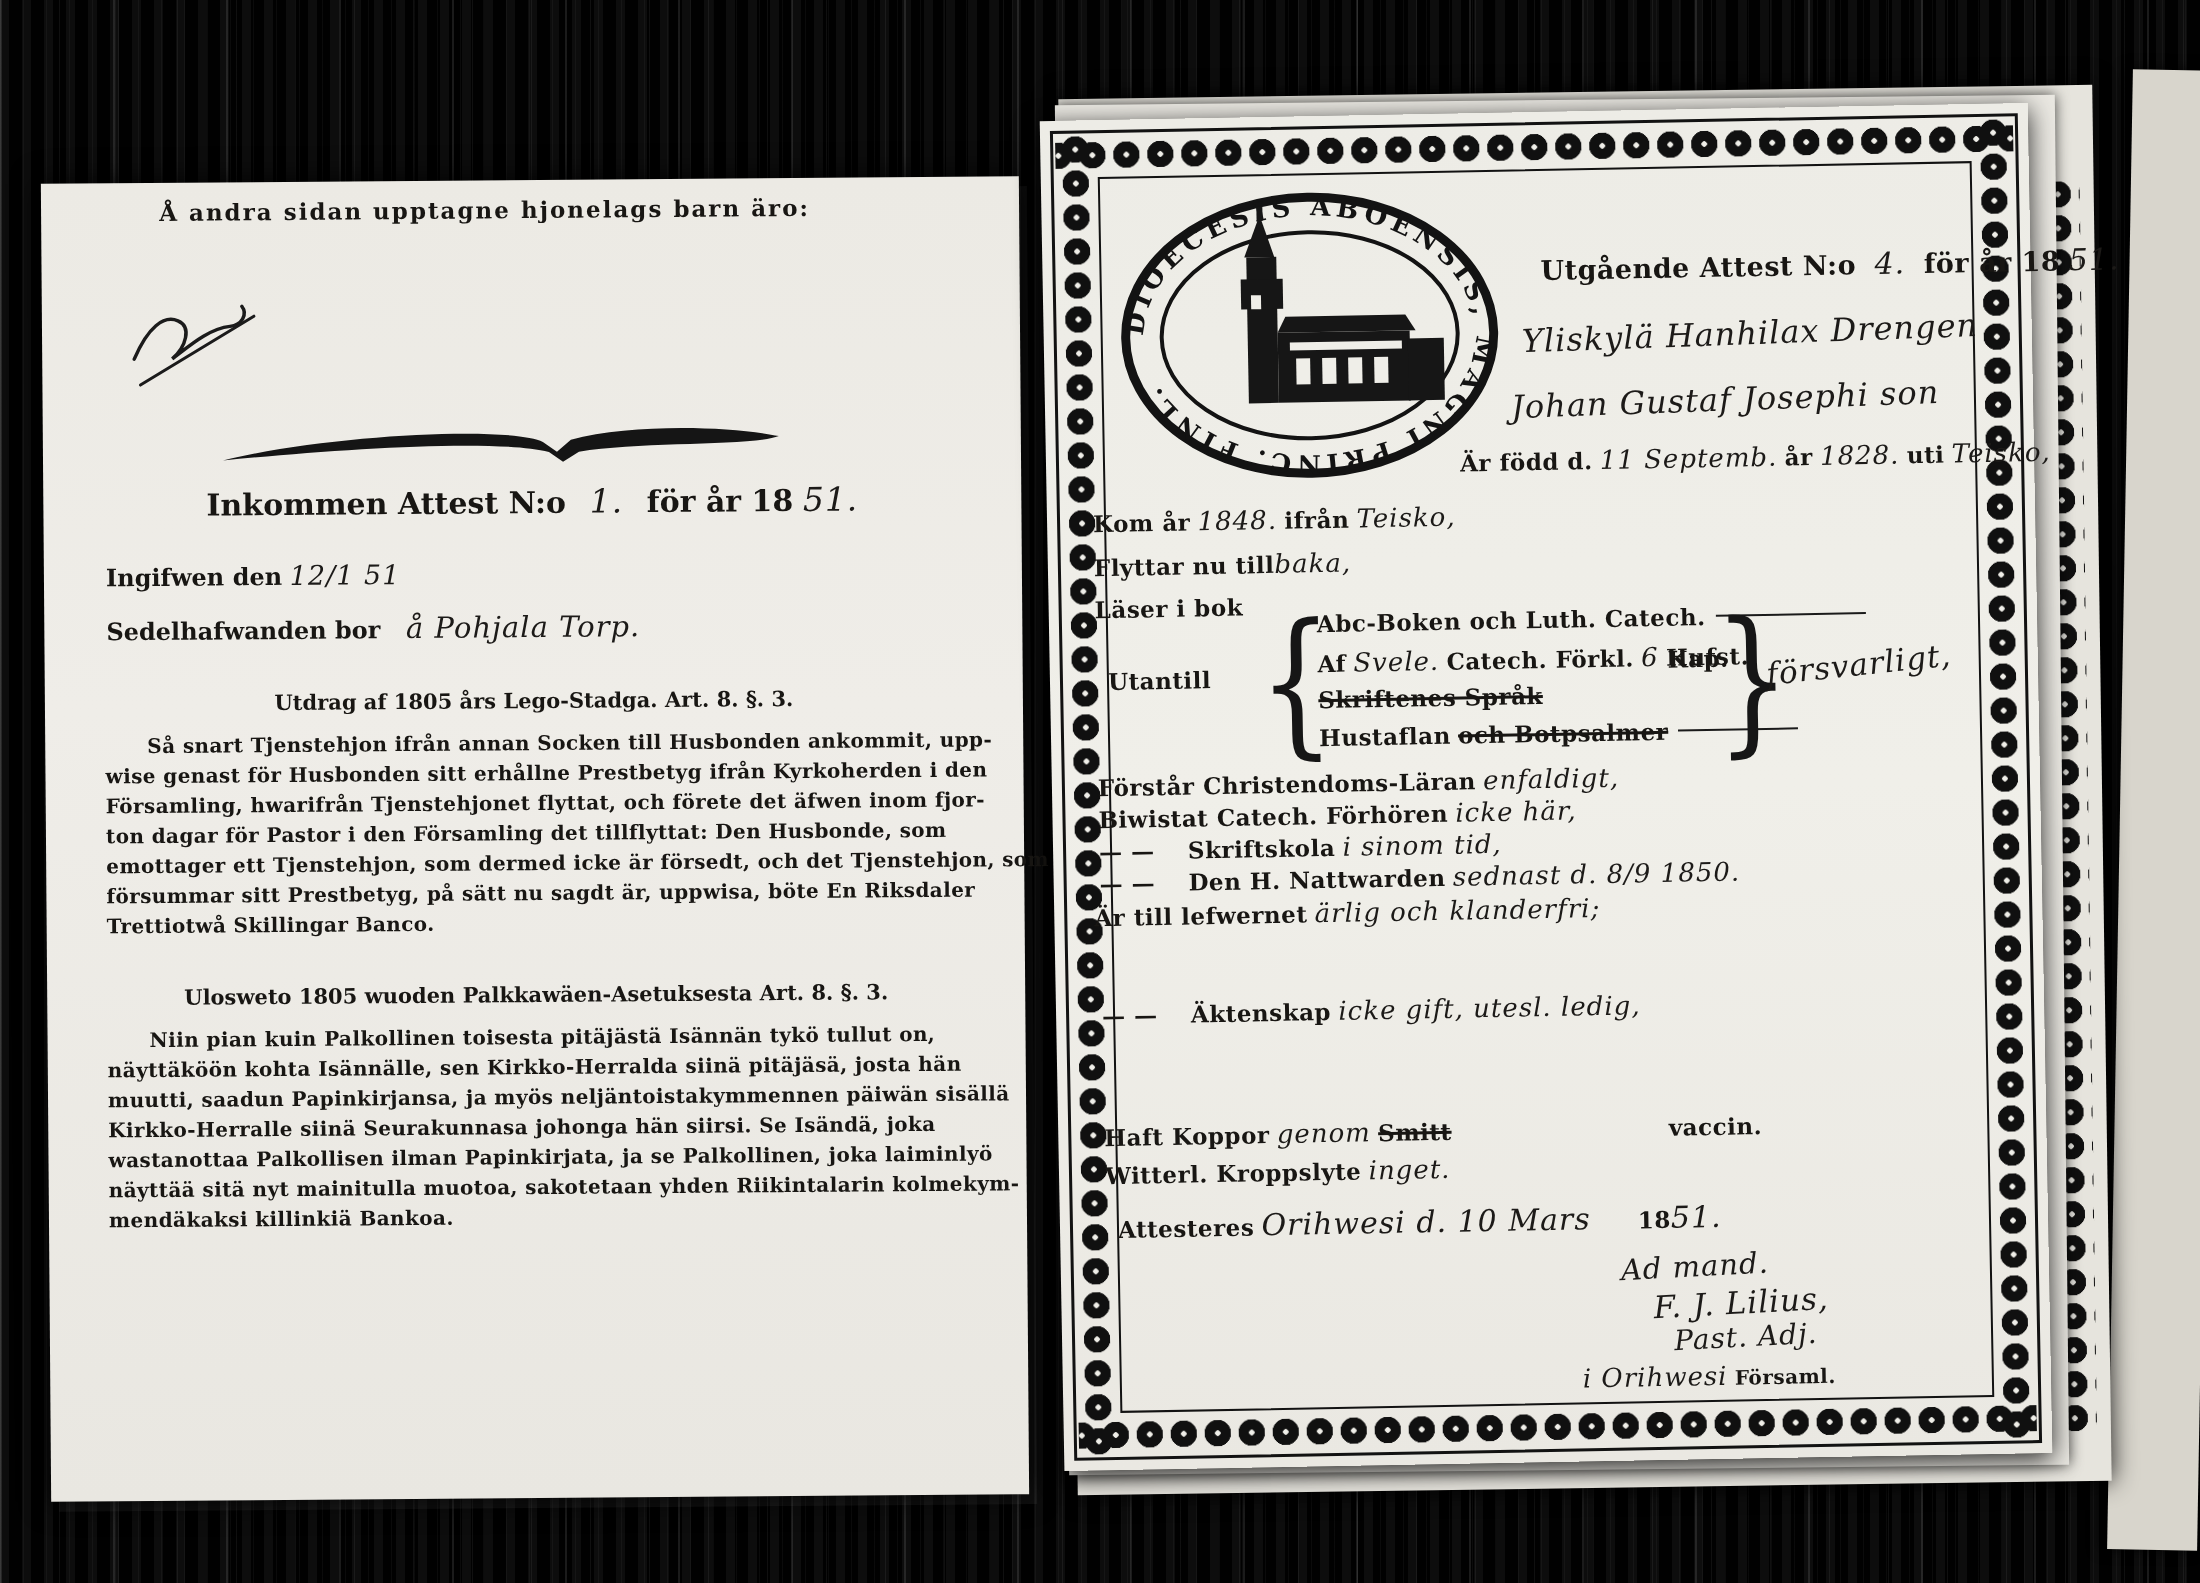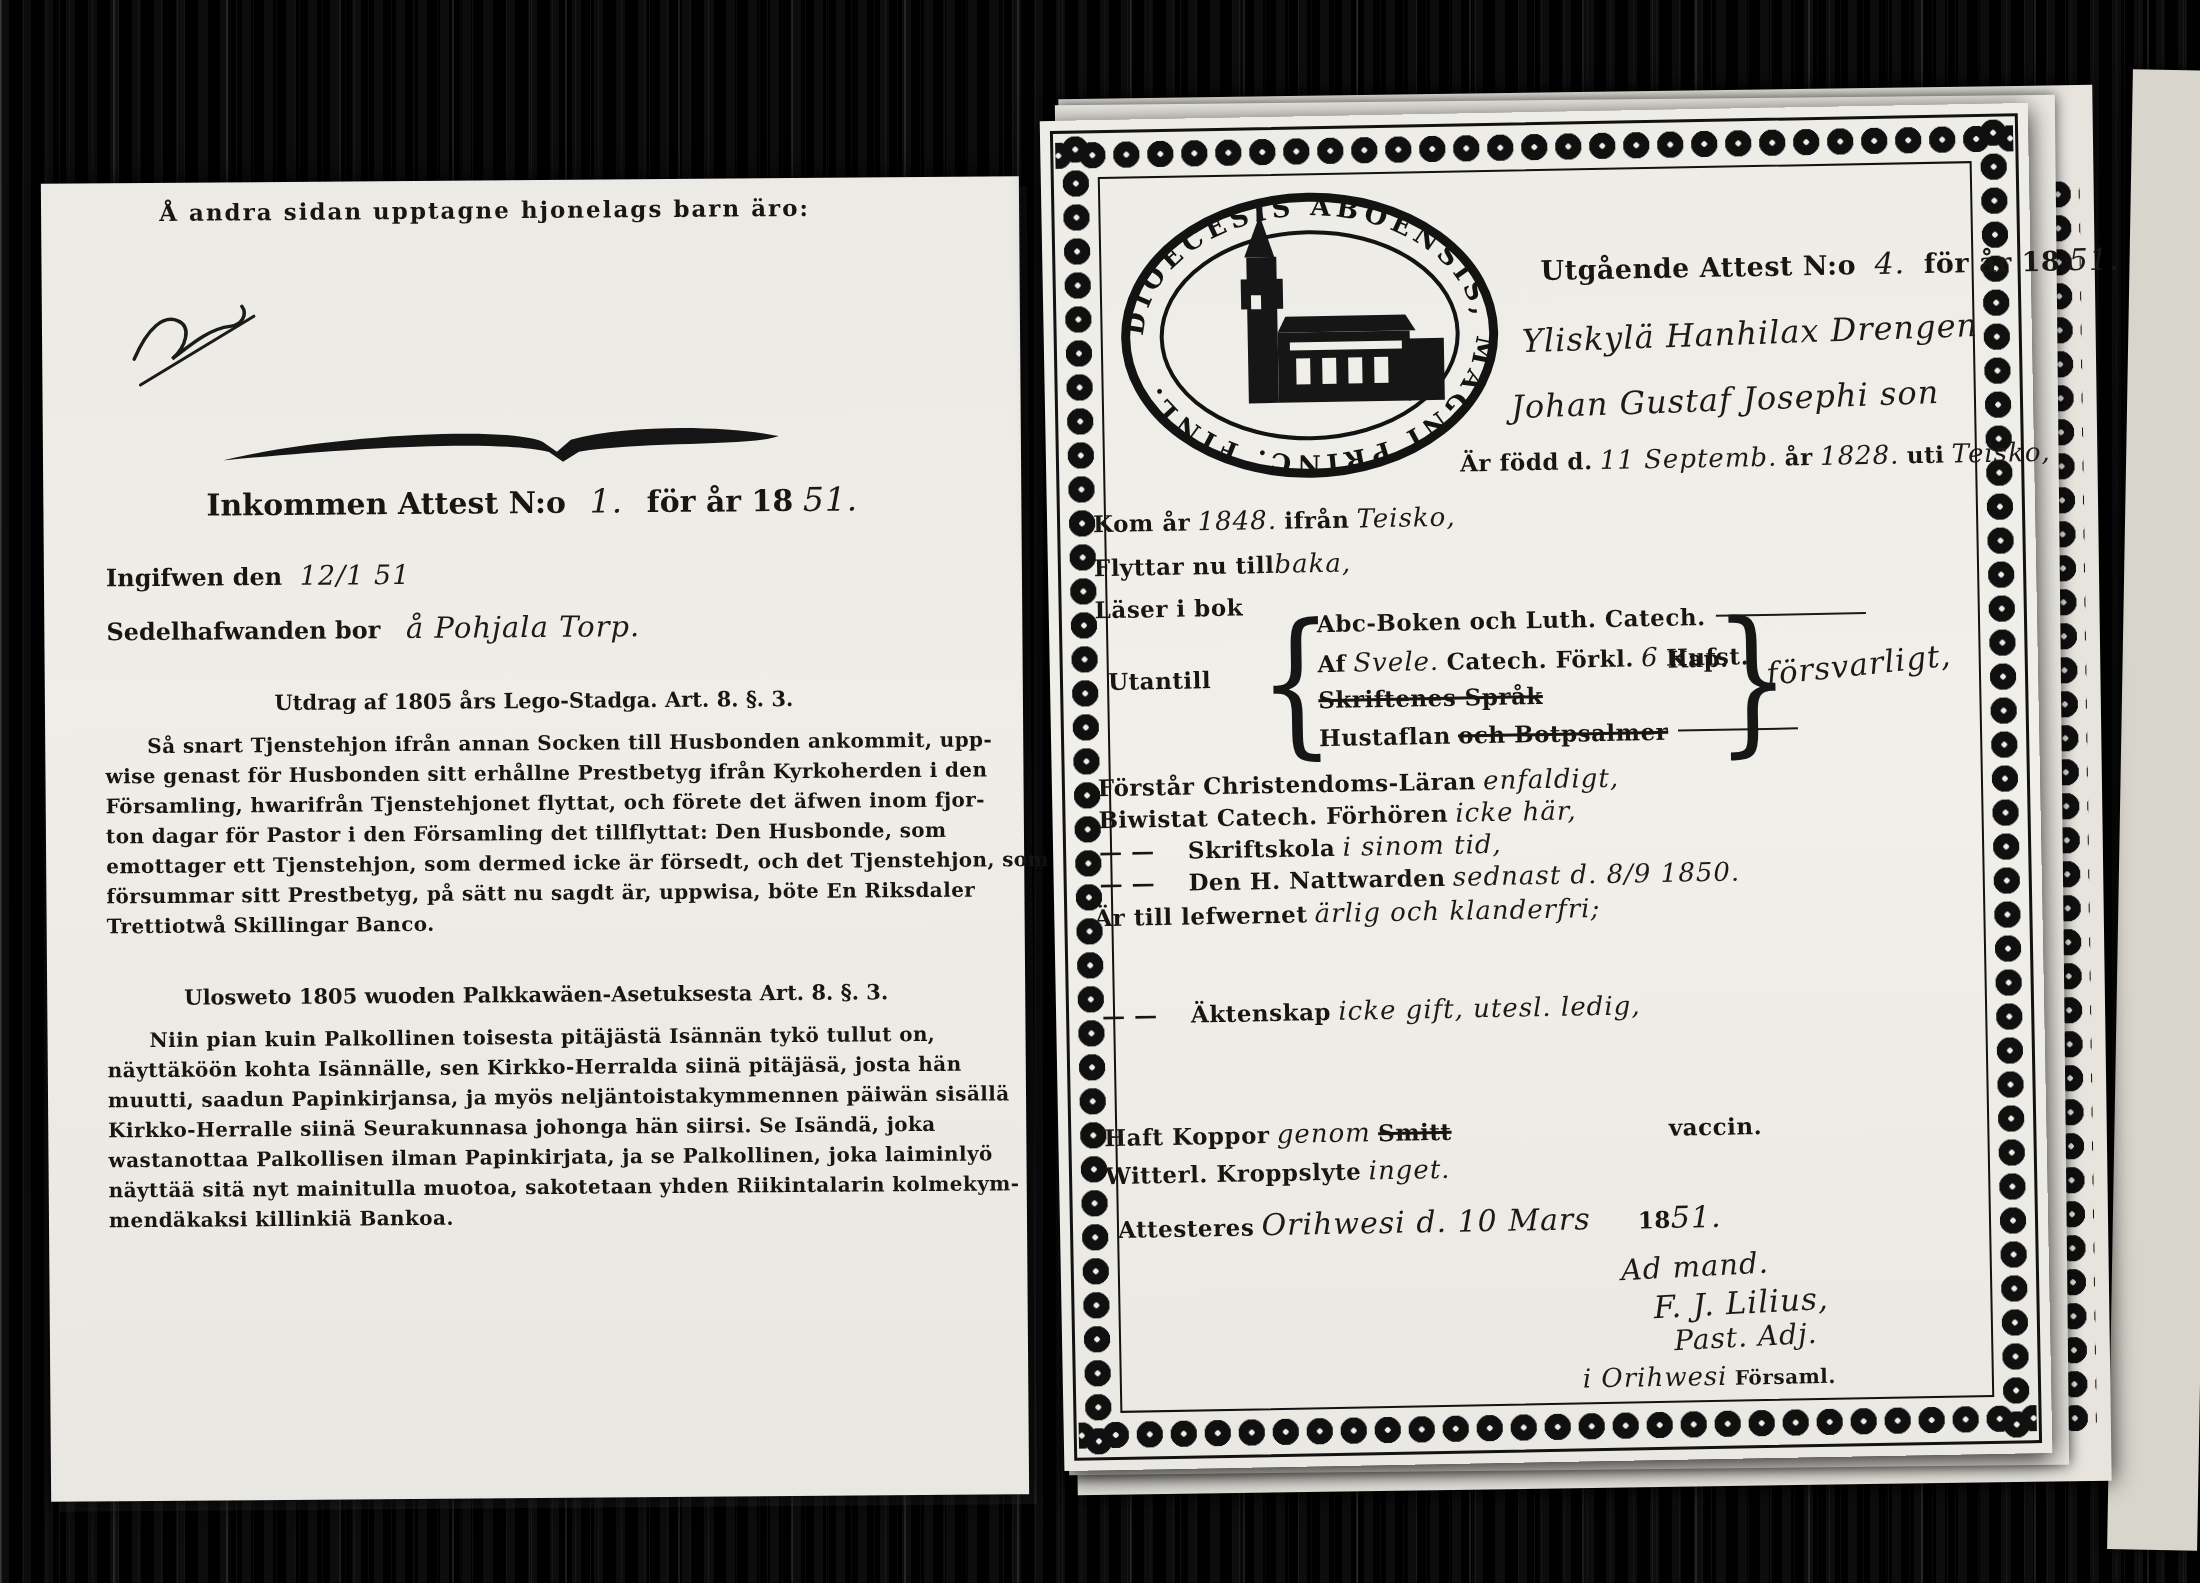--- a/index.html
+++ b/index.html
@@ -72,21 +72,21 @@
 
     <div class="abs heading-line">
       <span class="fr">Inkommen Attest N:o</span>
       <span class="hw" style="margin:0 14px;">1.</span>
       <span class="fr">för år 18</span>
       <span class="hw">51.</span>
     </div>
 
     <div class="abs" style="left:62px;top:378px;font-size:24px;">
       <span class="fr">Ingifwen den</span>
-      <span class="hw" style="font-size:27px;margin-left:10px;">12/1 51</span>
+      <span class="hw" style="font-size:27px;">12/1 51</span>
     </div>
 
     <div class="abs" style="left:62px;top:430px;font-size:24px;">
       <span class="fr">Sedelhafwanden bor</span>
       <span class="hw" style="font-size:29px;margin-left:18px;">å Pohjala Torp.</span>
     </div>
 
     <div class="abs fr" style="left:0;top:508px;width:100%;text-align:center;font-size:21px;">Utdrag af 1805 års Lego-Stadga.   Art. 8.   §. 3.</div>
 
     <div class="abs" style="left:60px;top:548px;width:860px;">

